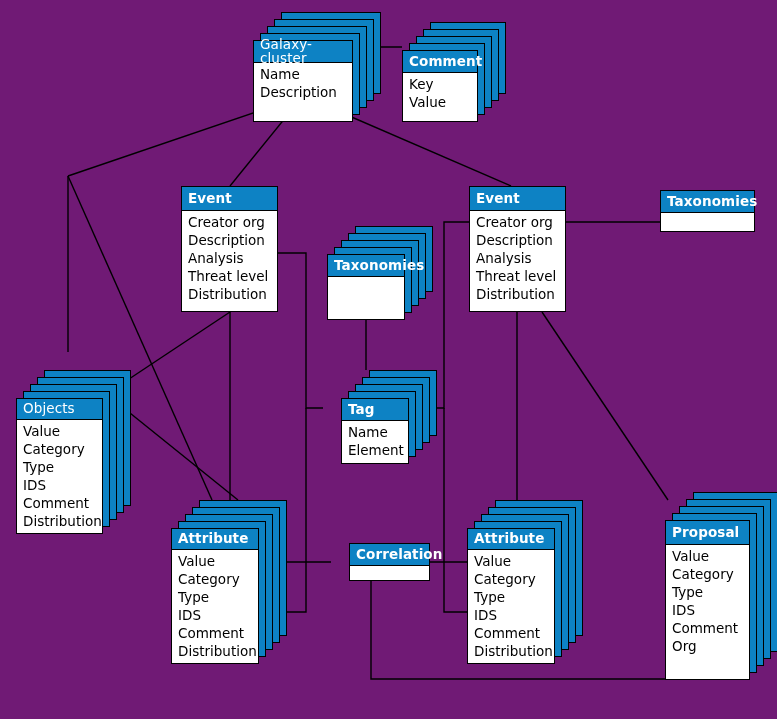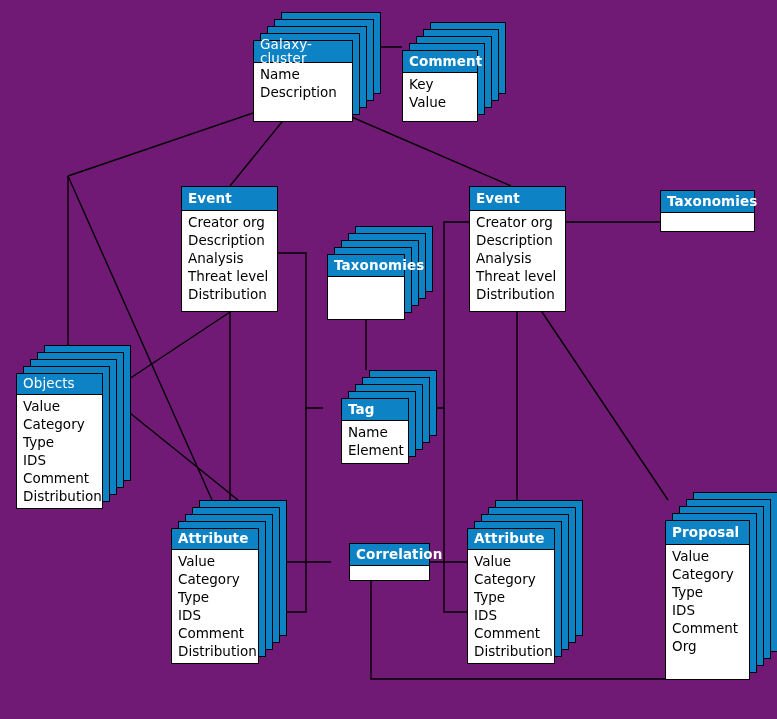--- a/index.html
+++ b/index.html
@@ -104,21 +104,21 @@
       </div>
       <div class="node" style="left: 327px; top: 226px; width: 106px; height: 96px;">
         <div class="stack" style="left: 28px; top: 0px; width: 78px; height: 66px;"></div>
         <div class="stack" style="left: 21px; top: 7px; width: 78px; height: 66px;"></div>
         <div class="stack" style="left: 14px; top: 14px; width: 78px; height: 66px;"></div>
         <div class="stack" style="left: 7px; top: 21px; width: 78px; height: 66px;"></div>
         <div class="card" style="left: 0px; top: 28px; width: 78px; height: 66px;">
           <div class="hdr bold" style="height: 22px;">Taxonomies</div>
         </div>
       </div>
-      <div class="node" style="left: 16px; top: 345px; width: 115px; height: 200px; padding-left: 10px;">
+      <div class="node" style="left: 16px; top: 370px; width: 115px; height: 200px; padding-left: 10px;">
         <div class="stack" style="left: 28px; top: 0px; width: 87px; height: 136px;"></div>
         <div class="stack" style="left: 21px; top: 7px; width: 87px; height: 136px;"></div>
         <div class="stack" style="left: 14px; top: 14px; width: 87px; height: 136px;"></div>
         <div class="stack" style="left: 7px; top: 21px; width: 87px; height: 136px;"></div>
         <div class="card" style="left: 0px; top: 28px; width: 87px; height: 136px;">
           <div class="hdr" style="height: 24px;">Objects</div>
           <div class="body">
             <div class="fld">Value</div>
             <div class="fld">Category</div>
             <div class="fld">Type</div>

